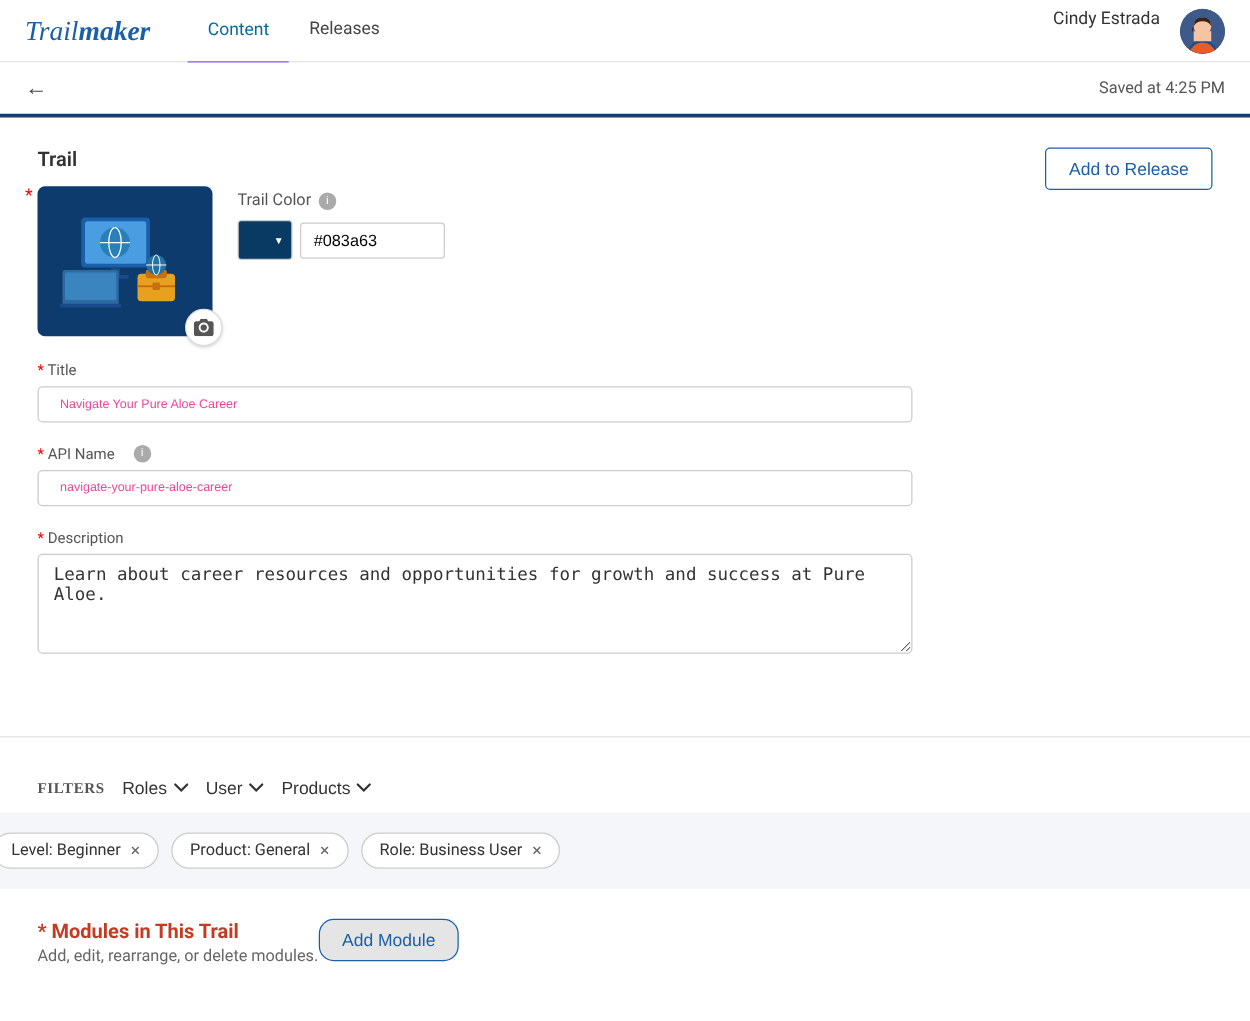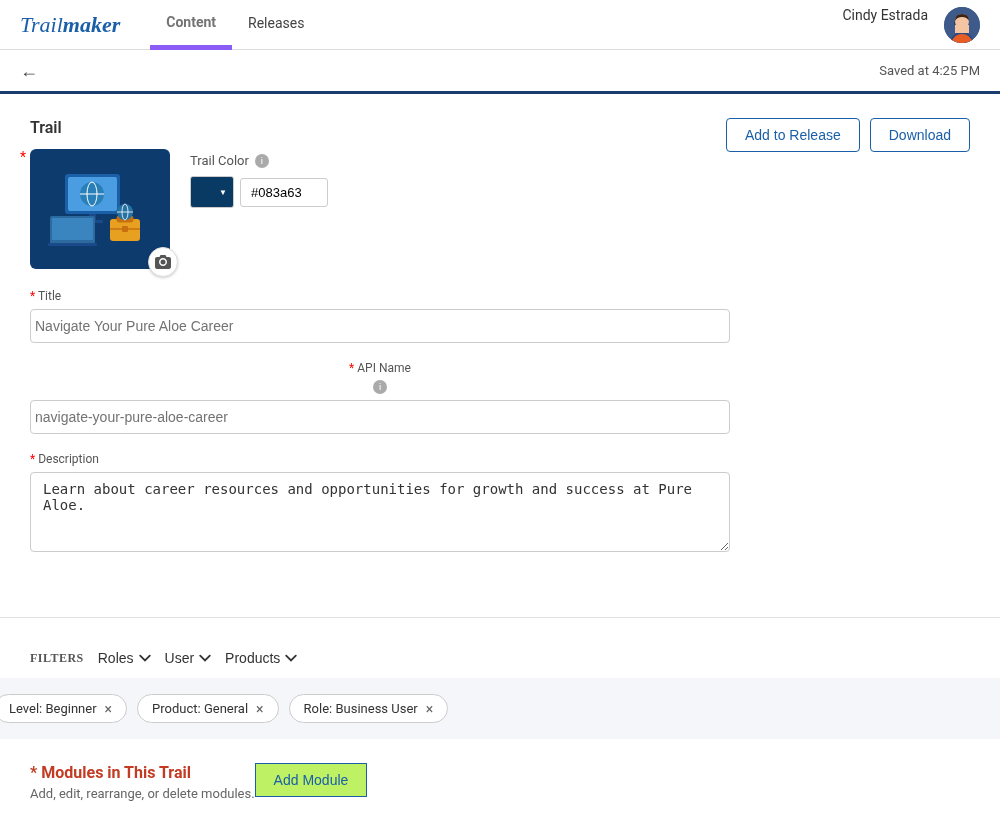--- a/index.html
+++ b/index.html
@@ -11,21 +11,21 @@
       padding: 0 20px; height: 50px; border-bottom: 1px solid #ddd; background: #fff;
     }
     .nav-left { display: flex; align-items: center; gap: 0; }
     .logo { font-family: Georgia, serif; font-size: 22px; color: #1a5fa8; margin-right: 30px; font-style: italic; }
     .logo span { color: #1a5fa8; }
     .nav-tab {
       padding: 0 16px; height: 50px; display: flex; align-items: center;
       font-size: 14px; cursor: pointer; color: #444; border-bottom: 3px solid transparent;
       text-decoration: none;
     }
-    .nav-tab.active { color: #737373; border-bottom: 5px solid #8b5cf6; font-weight: 700; }
+    .nav-tab.active { color: #0369a1; border-bottom: 1px solid #8b5cf6; font-weight: 400; }
     .nav-right { display: flex; gap: 16px; }
     .user-name { font-size: 14px; color: #333; }
     .avatar {
       width: 36px; height: 36px; border-radius: 50%; background: #3d5a8a;
       display: flex; align-items: center; justify-content: center; overflow: hidden;
     }
     .avatar svg { width: 36px; height: 36px; }
 
     
     .sub-nav {
@@ -63,37 +63,37 @@
     }
     .color-input-row { display: flex; align-items: center; gap: 6px; }
     .color-swatch-btn {
       width: 44px; height: 32px; background: #083a63; border: 1px solid #ccc;
       border-radius: 3px; cursor: pointer; display: flex; align-items: center; gap: 4px; padding: 0 6px;
     }
     .swatch { width: 22px; height: 20px; background: #083a63; border-radius: 2px; }
     .chevron-small { font-size: 8px; color: #fff; }
     .color-hex-input {
       border: 1px solid #ccc; border-radius: 3px; padding: 6px 10px;
-      font-size: 13px; width: 88px; outline: none;
+      font-size: 13px; width: 116px; outline: none;
     }
     .trail-actions { display: flex; gap: 10px; }
     .btn-outline {
       padding: 8px 18px; border: 1px solid #1a5fa8; border-radius: 4px;
       color: #1a5fa8; background: #fff; cursor: pointer; font-size: 14px; white-space: nowrap;
     }
 
     
     .form-section { max-width: 700px; }
     .field-group { margin-bottom: 18px; }
     .field-label { font-size: 12px; color: #555; margin-bottom: 6px; }
     .field-label .req { color: red; }
-    .field-label-row { display: flex; align-items: center; gap: 5px; flex-direction: column; }
+    .field-label-row { display: flex; align-items: center; gap: 15px; }
     .text-input {
       width: 100%; border: 1px solid #ccc; border-radius: 4px;
-      padding: 8px 4px; font-size: 14px; color: #737373; outline: none;
+      padding: 8px 17px; font-size: 10px; color: #ec4899; outline: none;
     }
     .textarea-input {
       width: 100%; border: 1px solid #ccc; border-radius: 4px;
       padding: 8px 12px; font-size: 14px; color: #333; outline: none;
       min-height: 80px; resize: vertical;
     }
 
     
     .divider { border: none; border-top: 1px solid #e0e0e0; margin: 20px 0; }
 
@@ -118,22 +118,22 @@
       padding: 6px 14px; font-size: 13px; color: #333;
     }
     .tag-remove { cursor: pointer; color: #666; font-size: 14px; line-height: 1; }
 
     
     .modules-section { padding: 24px 30px; }
     .modules-header { display: flex; align-items: flex-start; }
     .modules-title { font-size: 16px; font-weight: 700; color: #c23b22; }
     .modules-subtitle { font-size: 13px; color: #666; margin-top: 4px; }
     .btn-add-module {
-      padding: 8px 18px; border: 1px solid #1a5fa8; border-radius: 0;
-      color: #1a5fa8; background: #bef264; cursor: pointer; font-size: 14px;
+      padding: 8px 18px; border: 1px solid #1a5fa8; border-radius: 12px;
+      color: #1a5fa8; background: #e5e5e5; cursor: pointer; font-size: 14px;
     }
   </style>
 </head>
 <body>
 
 <nav class="top-nav">
   <div class="nav-left">
     <div class="logo"><em style="font-style:italic;color:#1a5fa8;">Trail</em><span style="font-weight:900;color:#1a5fa8;">maker</span></div>
     <a class="nav-tab active">Content</a>
     <a class="nav-tab">Releases</a>
@@ -214,21 +214,20 @@
               <div class="swatch"></div>
               <span class="chevron-small">▼</span>
             </button>
             <input class="color-hex-input" type="text" value="#083a63" style="">
           </div>
         </div>
       </div>
     </div>
     <div class="trail-actions">
       <button class="btn-outline">Add to Release</button>
-      <button class="btn-outline">Download</button>
     </div>
   </div>
 
   <div class="form-section">
     <div class="field-group">
       <div class="field-label"><span class="req">*</span> <span>Title</span></div>
       <input class="text-input" type="text" value="Navigate Your Pure Aloe Career" style="">
     </div>
     <div class="field-group">
       <div class="field-label">

